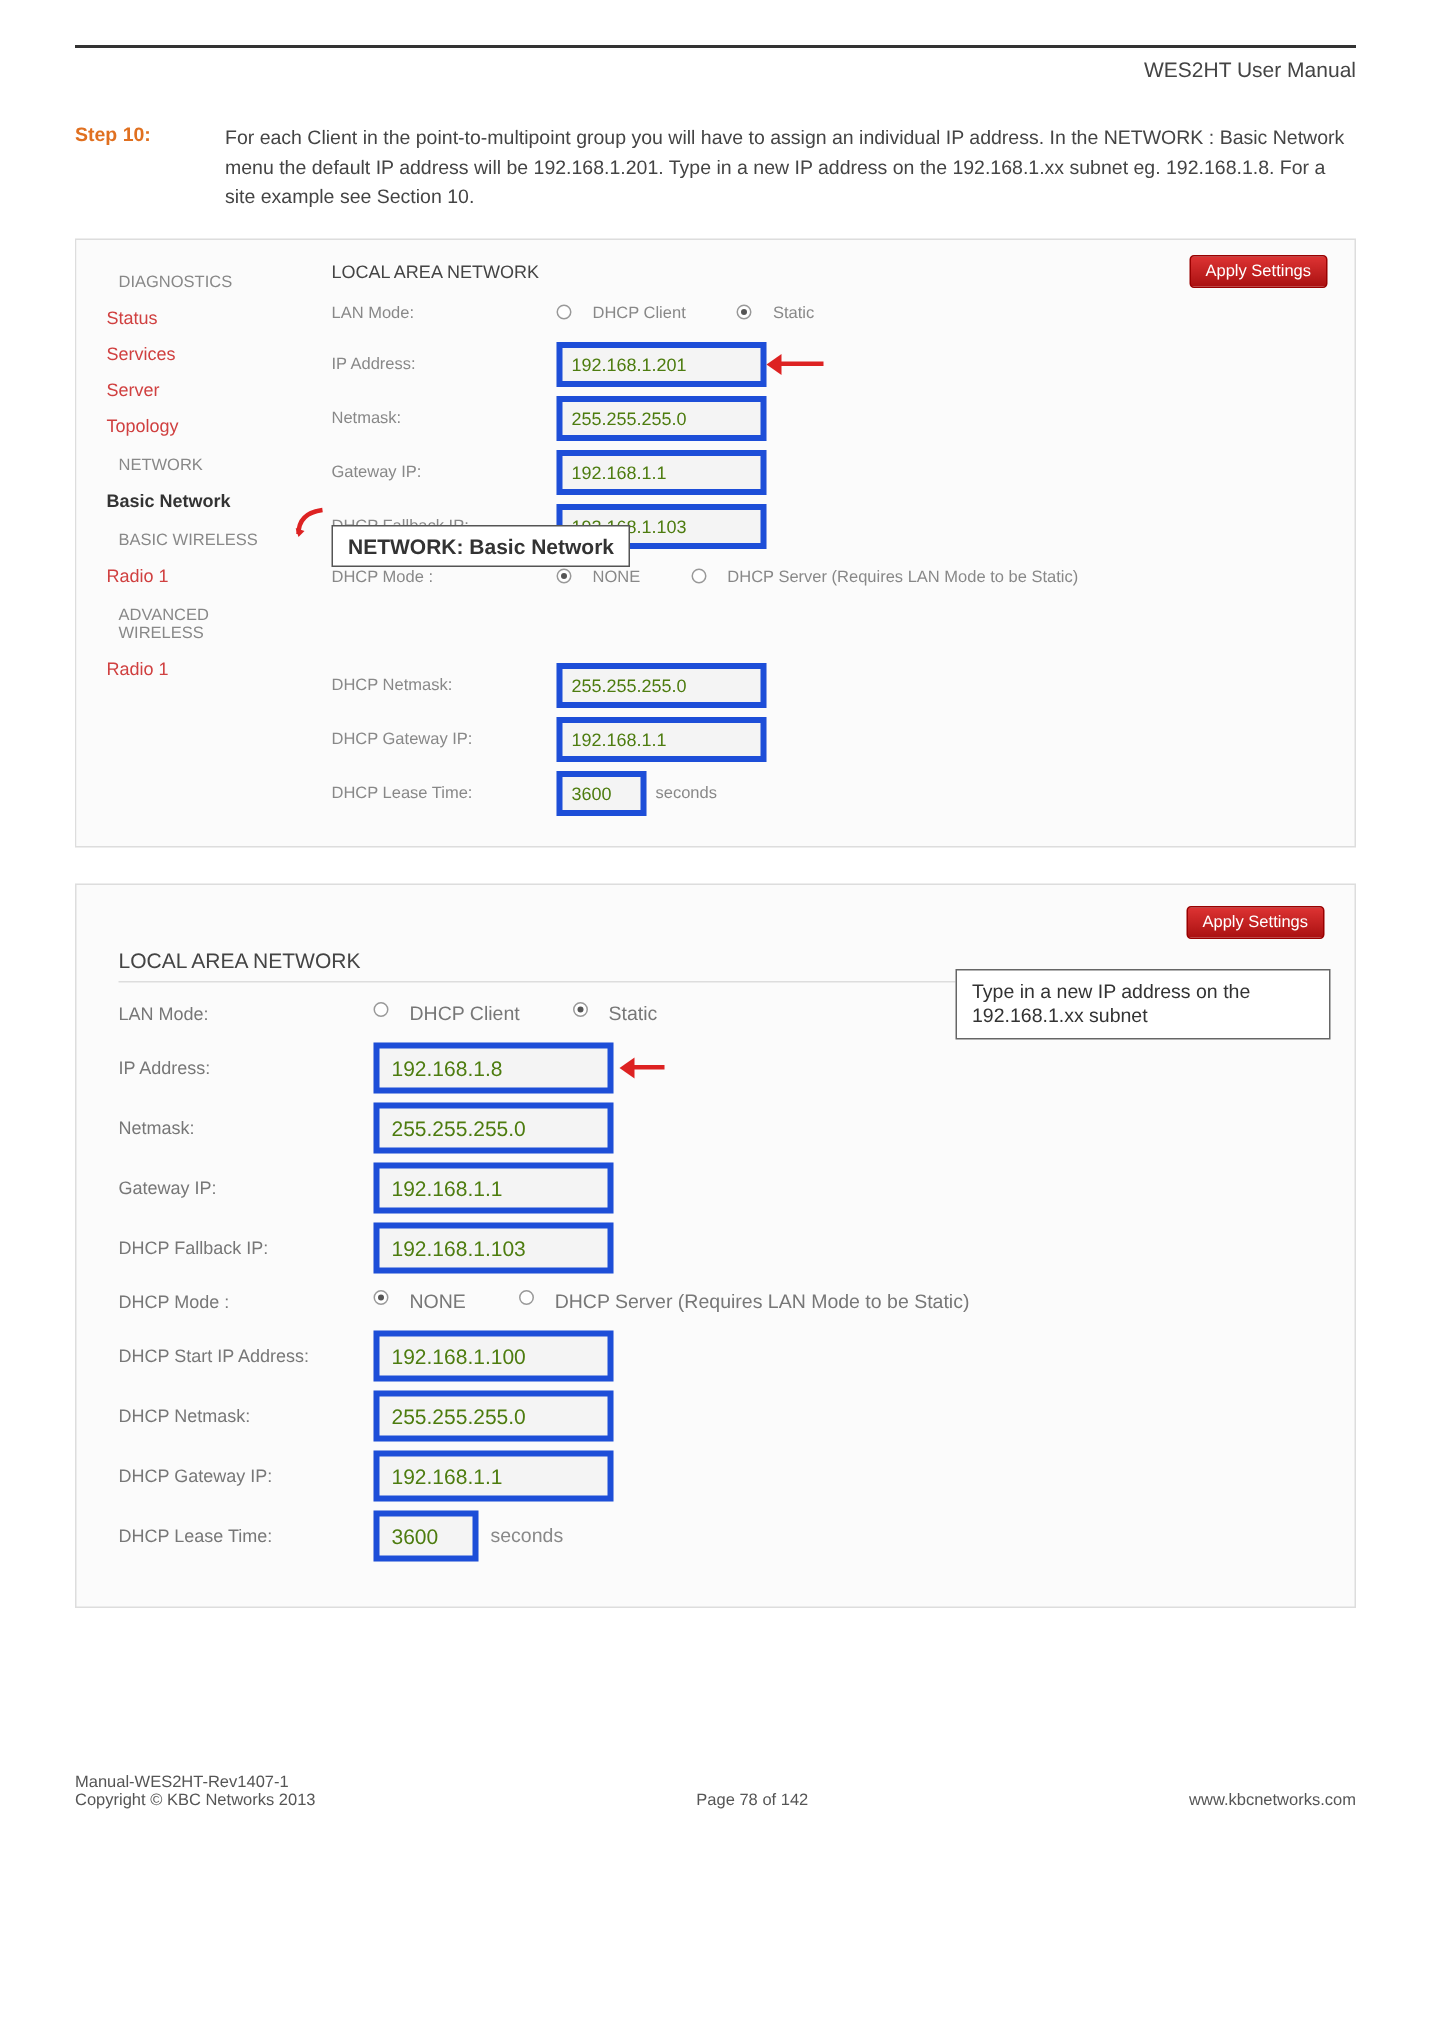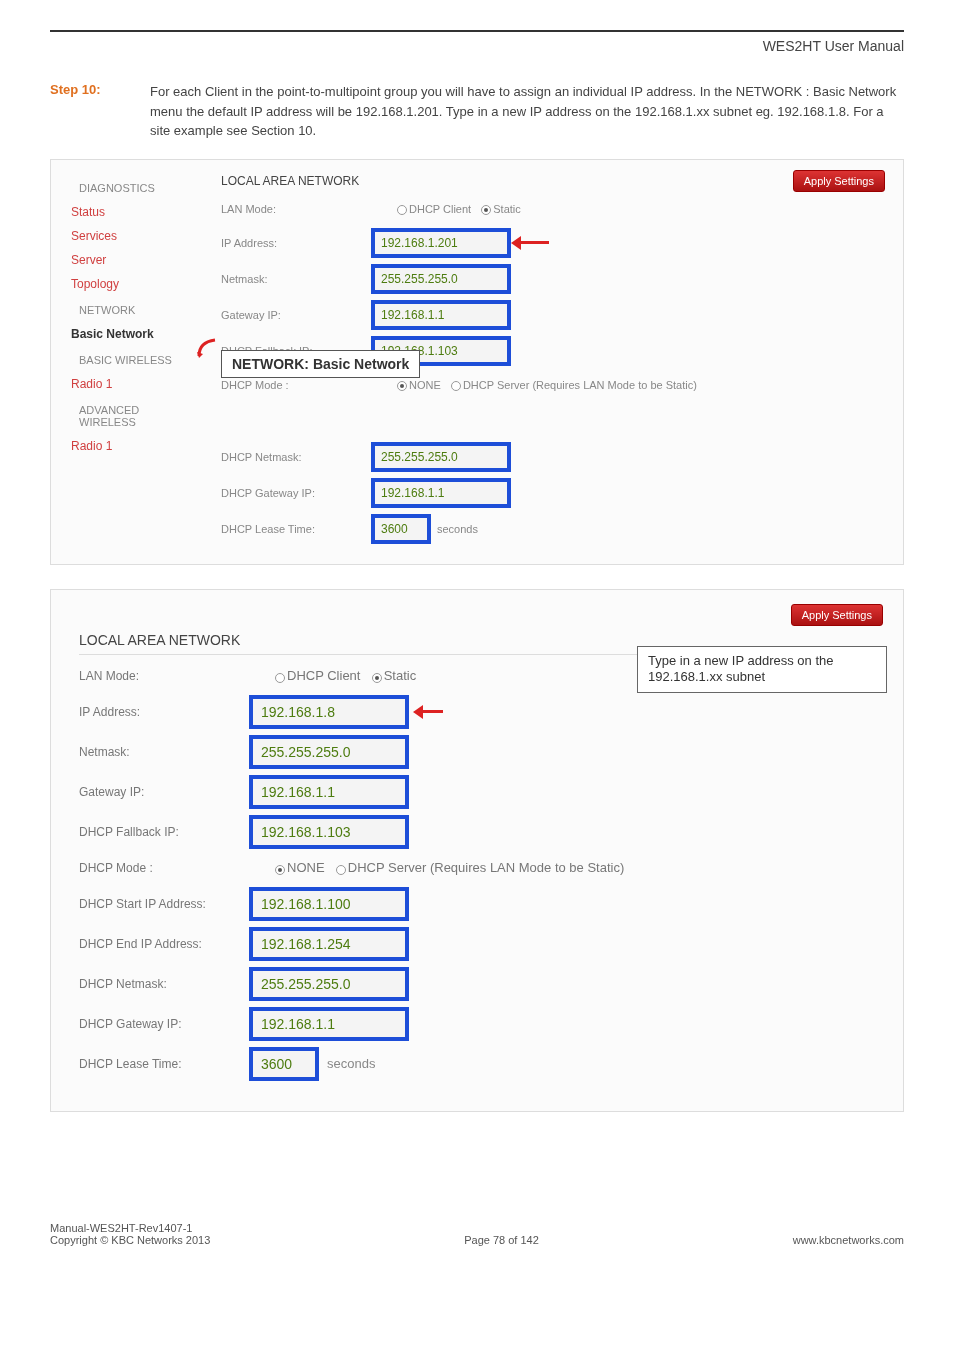--- a/index.html
+++ b/index.html
@@ -39,21 +39,21 @@
   .form-label2 { width: 170px; color: #777; font-size: 12px; }
   .text-input {
     border: 4px solid #1d4ed8;
     background: #f4f4f4;
     padding: 4px 6px;
     font-size: 12px;
     color: #4d7c0f;
     width: 140px;
   }
   .text-input.wide2 { width: 160px; font-size: 14px; padding: 5px 8px; }
-  .radio-set { display: flex; align-items: flex-end; gap: 2px; color: #888; font-size: 11px; margin-left: 26px; }
+  .radio-set { display: flex; align-items: flex-start; gap: 14px; color: #888; font-size: 11px; }
   .radio-dot {
     width: 10px; height: 10px; border: 1px solid #999; border-radius: 50%; display: inline-block;
     position: relative; background: #fff;
   }
   .radio-dot.sel::after {
     content: ""; position: absolute; inset: 2px; background: #555; border-radius: 50%;
   }
   .apply-btn {
     position: absolute; right: 18px; top: 10px;
     background: linear-gradient(#d33,#a11);
@@ -265,24 +265,20 @@
       <span class="radio-dot"></span>
       <span>DHCP Server (Requires LAN Mode to be Static)</span>
     </span>
   </div>
 
   <div class="form-row">
     <span class="form-label2">DHCP Start IP Address:</span>
     <input class="text-input wide2" value="192.168.1.100" style="">
   </div>
 
-  <div class="form-row">
-    <span class="form-label2">DHCP End IP Address:</span>
-    <input class="text-input wide2" value="192.168.1.254" style="">
-  </div>
 
   <div class="form-row">
     <span class="form-label2">DHCP Netmask:</span>
     <input class="text-input wide2" value="255.255.255.0" style="">
   </div>
 
   <div class="form-row">
     <span class="form-label2">DHCP Gateway IP:</span>
     <input class="text-input wide2" value="192.168.1.1" style="">
   </div>

